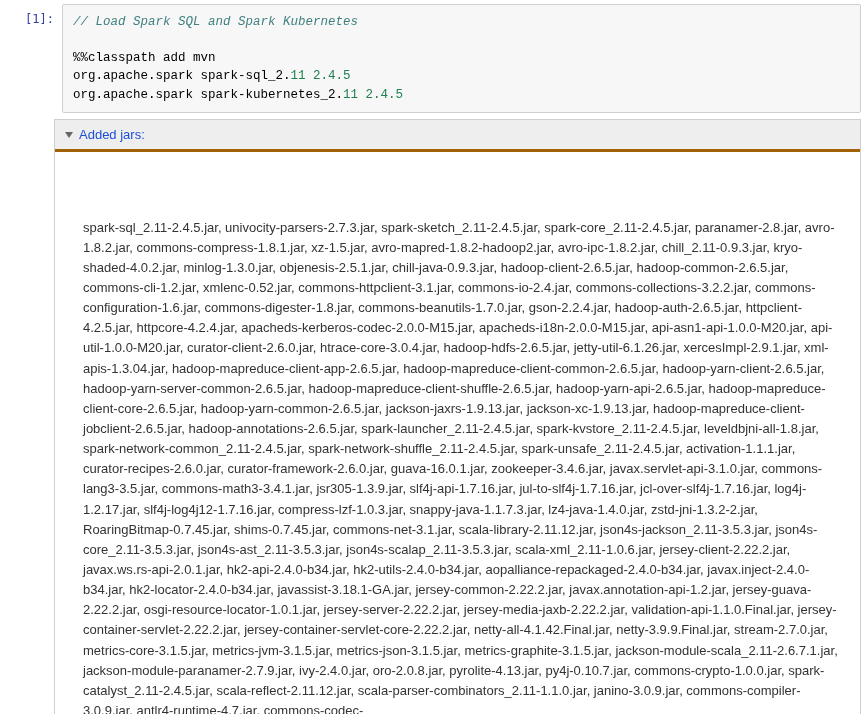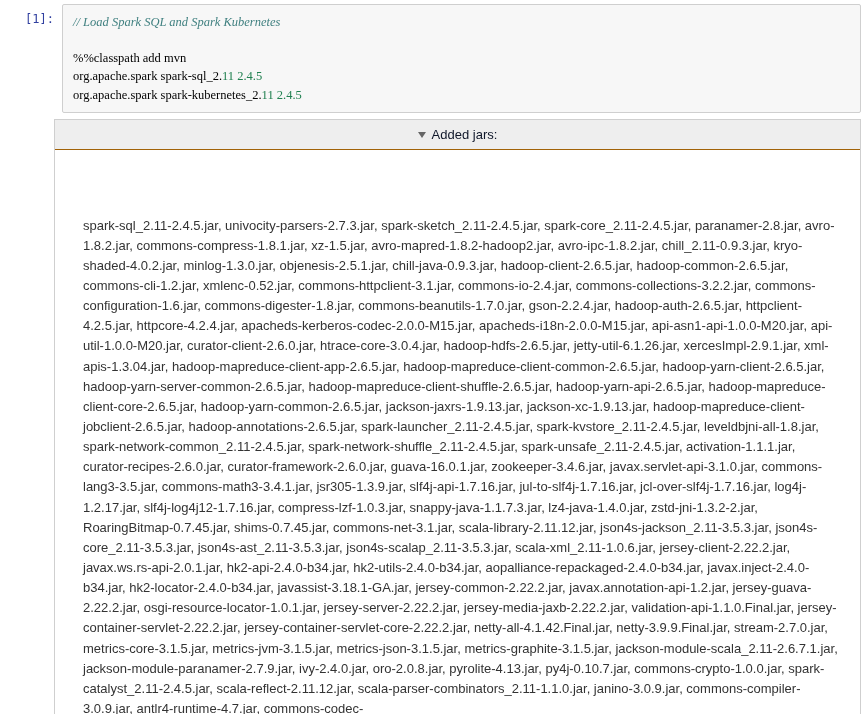--- a/index.html
+++ b/index.html
@@ -24,21 +24,21 @@
     font-family: Menlo, Consolas, "DejaVu Sans Mono", monospace;
     font-size: 12px;
     color: #303F9F;
   }
   .input-area {
     flex: 1;
     background: #f7f7f7;
     border: 1px solid #cfcfcf;
     border-radius: 2px;
     padding: 8px 10px;
-    font-family: Liberation Serif, serif;
+    font-family: Liberation Mono, monospace;
     font-size: 12.5px;
     line-height: 1.45;
     white-space: pre;
     overflow-x: auto;
   }
   .cm-comment { color: #408080; font-style: italic; }
   .cm-plain   { color: #000; }
   .cm-number  { color: #208050; }
   .cm-pkg     { color: #000; }
   .out-cell {
@@ -52,26 +52,25 @@
   .out-body { flex: 1; }
   details.widget {
     border: 1px solid #cfcfcf;
     border-radius: 0;
     margin: 0;
   }
   details.widget > summary {
     list-style: none;
     cursor: pointer;
     background: #eeeeee;
-    border-bottom: 1px solid #a16207;
+    border-bottom: 3px solid #a16207;
     padding: 7px 10px;
-    color: #0f172a;
+    color: #1d4ed8;
     font-size: 13px;
     user-select: none;
-    text-align: center;
   }
   details.widget > summary::-webkit-details-marker { display: none; }
   details.widget > summary .caret {
     display: inline-block;
     width: 0; height: 0;
     border-left: 4px solid transparent;
     border-right: 4px solid transparent;
     border-top: 6px solid #666;
     margin-right: 6px;
     vertical-align: 1px;

